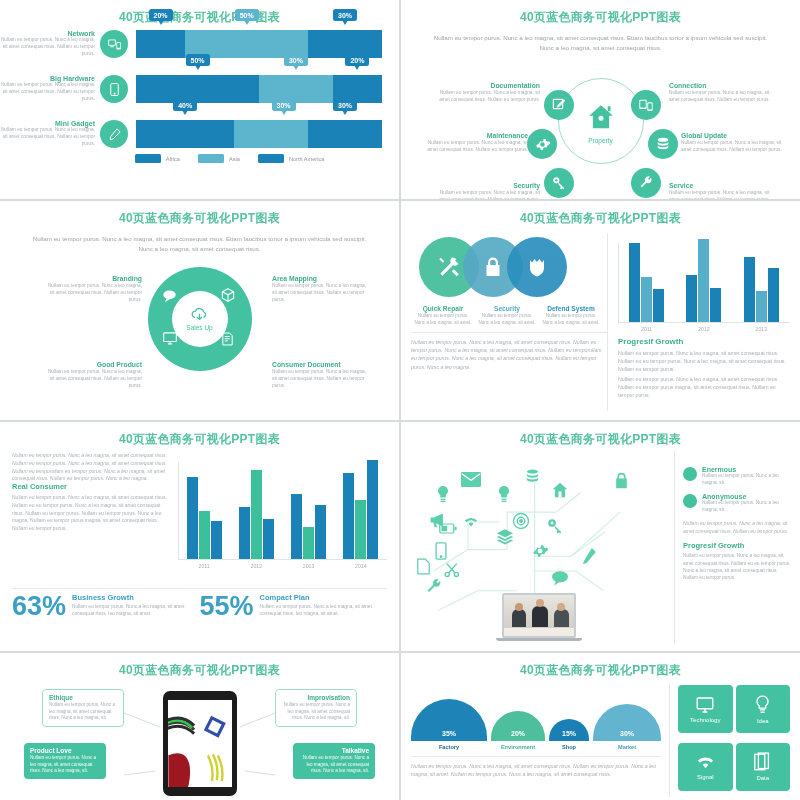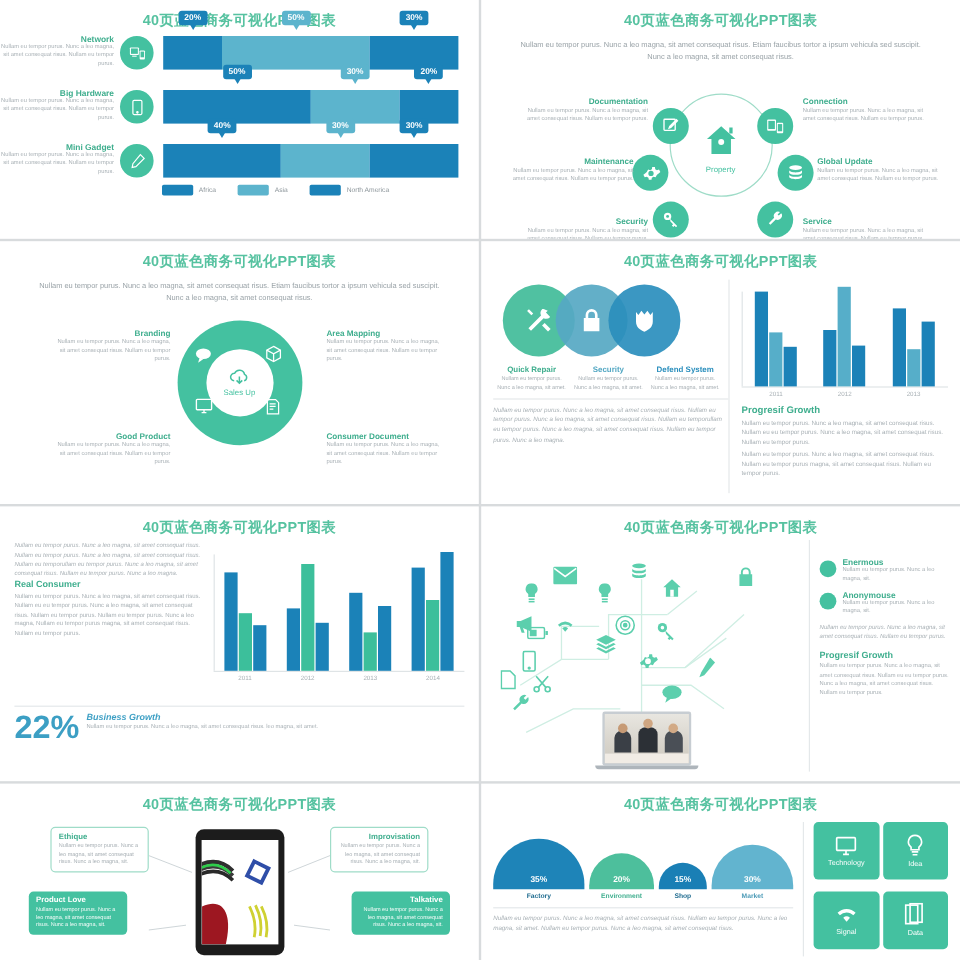--- a/index.html
+++ b/index.html
@@ -135,21 +135,21 @@
   
   .s5 { display:flex; padding:4px 12px 0 12px; height:138px;}
   .s5-l { width:160px; }
   .s5-l .it{font-size:5px;color:#a8b0b5;line-height:1.55;font-style:italic;}
   .s5-l .h{font-size:7.5px;font-weight:bold;color:#3fae8e;margin-top:-1px;}
   .s5-l .p{font-size:5px;color:#a8b0b5;line-height:1.55;margin-top:3px;}
   .s5-r { flex:1; padding-left:6px;}
   .kpis{display:flex;border-top:1px solid #e4e8ea;margin:2px 12px 0 12px;padding-top:4px;}
   .kpi{flex:1;display:flex;align-items:flex-start;gap:6px;}
   .kpi .num{font-size:27px;color:#3c9fc4;font-weight:bold;line-height:1;}
-  .kpi .h{font-size:7.5px;font-weight:bold;color:#3c9fc4;font-style:italic;}
+  .kpi .h{font-size:7.5px;font-weight:bold;color:#3c9fc4;}
   .kpi .d{font-size:4.8px;color:#a8b0b5;line-height:1.5;margin-top:1px;}
 
   
   .s6{display:flex;height:195px;padding:2px 8px 0 8px;}
   .s6-l{flex:1;position:relative;}
   .s6-r{width:118px;border-left:1px solid #e4e8ea;padding-left:8px;padding-top:16px;}
   .s6-item{display:flex;gap:5px;margin-bottom:6px;}
   .s6-dot{width:14px;height:14px;border-radius:50%;background:#44c1a0;flex:0 0 auto;margin-top:1px;}
   .s6-item .h{font-size:7px;font-weight:bold;color:#3fae8e;}
   .s6-item .d{font-size:4.8px;color:#a8b0b5;line-height:1.45;}
@@ -524,23 +524,30 @@
         <div class="xlabels">
           <span>2011</span>
           <span>2012</span>
           <span>2013</span>
           <span>2014</span>
         </div>
       </div>
     </div>
     <div class="kpis">
       <div class="kpi">
-        <div class="num">22%</div>
+        <div class="num">63%</div>
         <div>
           <div class="h">Business Growth</div>
+          <div class="d">Nullam eu tempor purus. Nunc a leo magna, sit amet consequat risus. leo magna, sit amet.</div>
+        </div>
+      </div>
+      <div class="kpi">
+        <div class="num">55%</div>
+        <div>
+          <div class="h">Compact Plan</div>
           <div class="d">Nullam eu tempor purus. Nunc a leo magna, sit amet consequat risus. leo magna, sit amet.</div>
         </div>
       </div>
     </div>
   </div>
 
   <div class="slide">
     <div class="title">40页蓝色商务可视化PPT图表</div>
     <div class="s6">
       <div class="s6-l">

